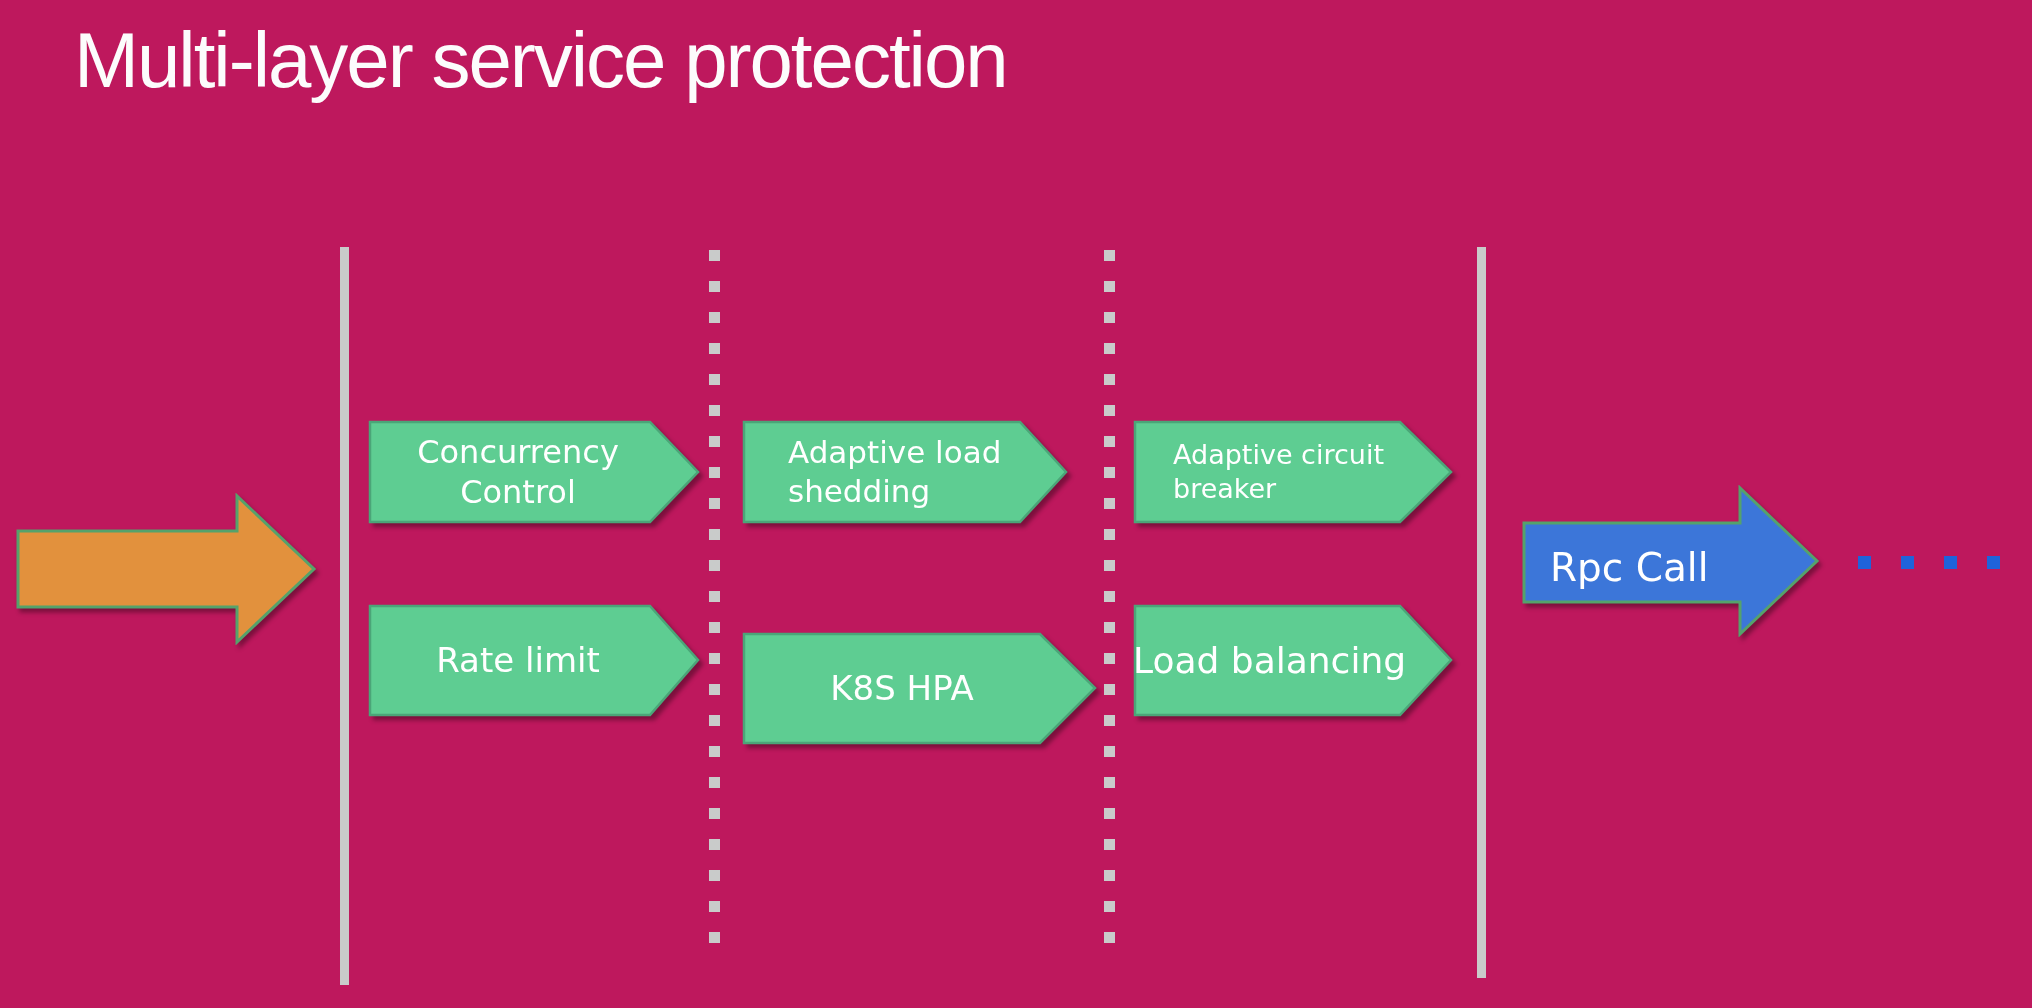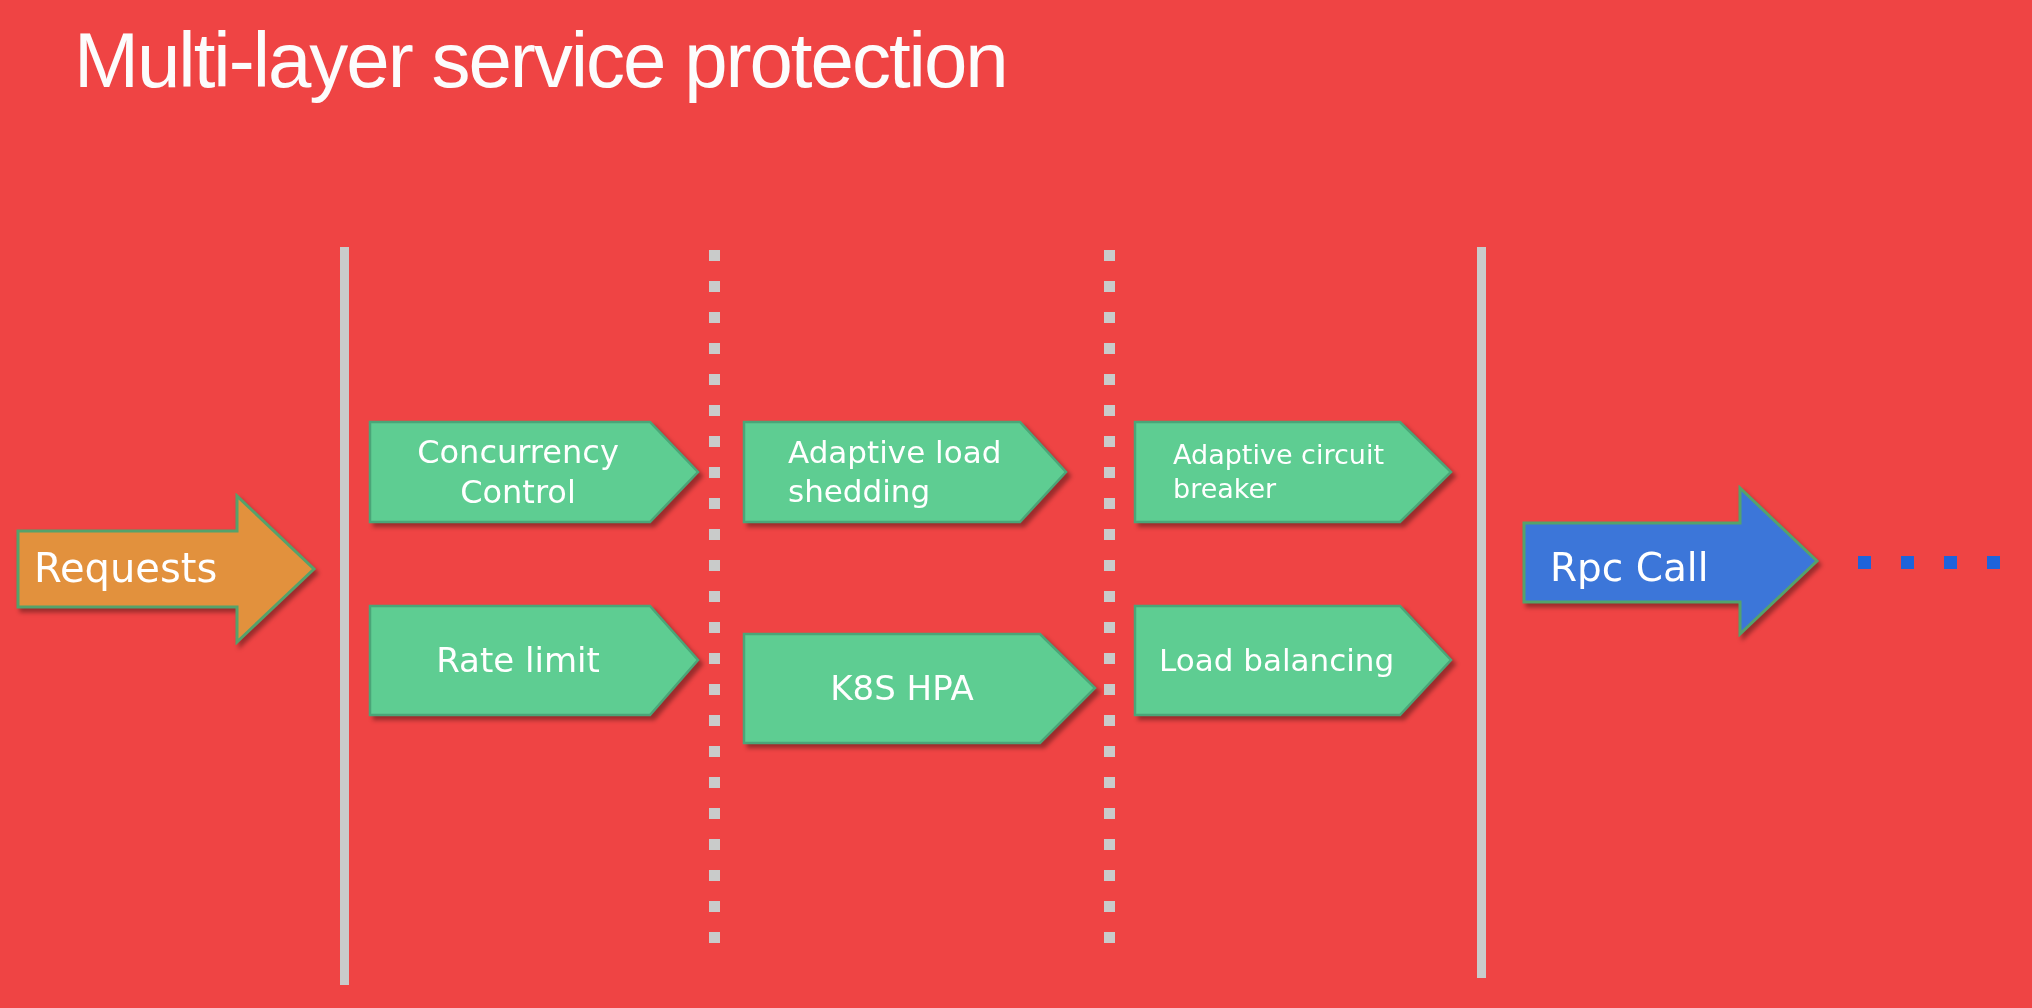--- a/index.html
+++ b/index.html
@@ -1,16 +1,16 @@
 <!DOCTYPE html>
 <html><head>
 <meta charset="utf-8">
 <style>
   html,body{margin:0;padding:0;background:#202829;}
-  .stage{position:relative;width:2032px;height:1008px;background:#ef4444;overflow:hidden;
+  .stage{position:relative;width:2032px;height:1008px;background:#be185d;overflow:hidden;
          font-family:"DejaVu Sans",sans-serif;}
   .title{position:absolute;left:74px;top:14px;margin:0;color:#fcfcfc;
          font-family:"Liberation Sans",sans-serif;font-weight:400;letter-spacing:-2px;
          font-size:78px;line-height:1.2;}
   
   .vline{position:absolute;top:247px;width:9px;height:738px;}
   .vline.solid{background:#c9cbca;}
   .vline.dotted{top:250px;height:712px;width:11px;
       background:repeating-linear-gradient(to bottom,#c9cbca 0 11px,transparent 11px 31px);}
   
@@ -34,21 +34,20 @@
 <body>
 
 <div class="stage">
 
   <h1 class="title">Multi-layer service protection</h1>
 
   <div class="block-arrow" style="left:16px;top:493px;width:302px;height:152px">
     <svg width="302" height="152" viewBox="0 0 302 152">
       <polygon class="orange" points="2,38 221,38 221,3 298,76 221,149 221,114 2,114"></polygon>
     </svg>
-    <div class="arrow-label" style="left:18px;top:36px;width:203px;height:78px;font-size:40px">Requests</div>
   </div>
 
   <div class="vline solid" style="left:340px"></div>
   <div class="vline dotted" style="left:709px"></div>
   <div class="vline dotted" style="left:1104px"></div>
   <div class="vline solid" style="left:1477px;height:731px"></div>
 
   <div class="pbox" style="left:368px;top:604px;width:332px;height:113px">
     <svg width="332" height="113" viewBox="0 0 332 113">
       <polygon class="shape" points="2,2 282,2 330,56 282,111 2,111"></polygon>
@@ -84,21 +83,21 @@
       <polygon class="shape" points="2,2 267,2 318,52 267,102 2,102"></polygon>
     </svg>
     <div class="pbox-label" style="width:300px;padding-left:40px;font-size:27px">Adaptive circuit
 breaker</div>
   </div>
 
   <div class="pbox" style="left:1133px;top:604px;width:320px;height:113px">
     <svg width="320" height="113" viewBox="0 0 320 113">
       <polygon class="shape" points="2,2 267,2 318,56 267,111 2,111"></polygon>
     </svg>
-    <div class="pbox-label" style="width:300px;padding-left:26px;font-size:31px">Load balancing</div>
+    <div class="pbox-label" style="width:300px;font-size:36px">Load balancing</div>
   </div>
 
   <div class="block-arrow" style="left:1522px;top:485px;width:298px;height:152px">
     <svg width="298" height="152" viewBox="0 0 298 152">
       <polygon class="blue" points="2,38 218,38 218,3 295,76 218,149 218,117 2,117"></polygon>
     </svg>
     <div class="arrow-label" style="left:28px;top:38px;width:194px;height:89px;font-size:39px">Rpc Call</div>
   </div>
 
   <div class="hdots"></div>

